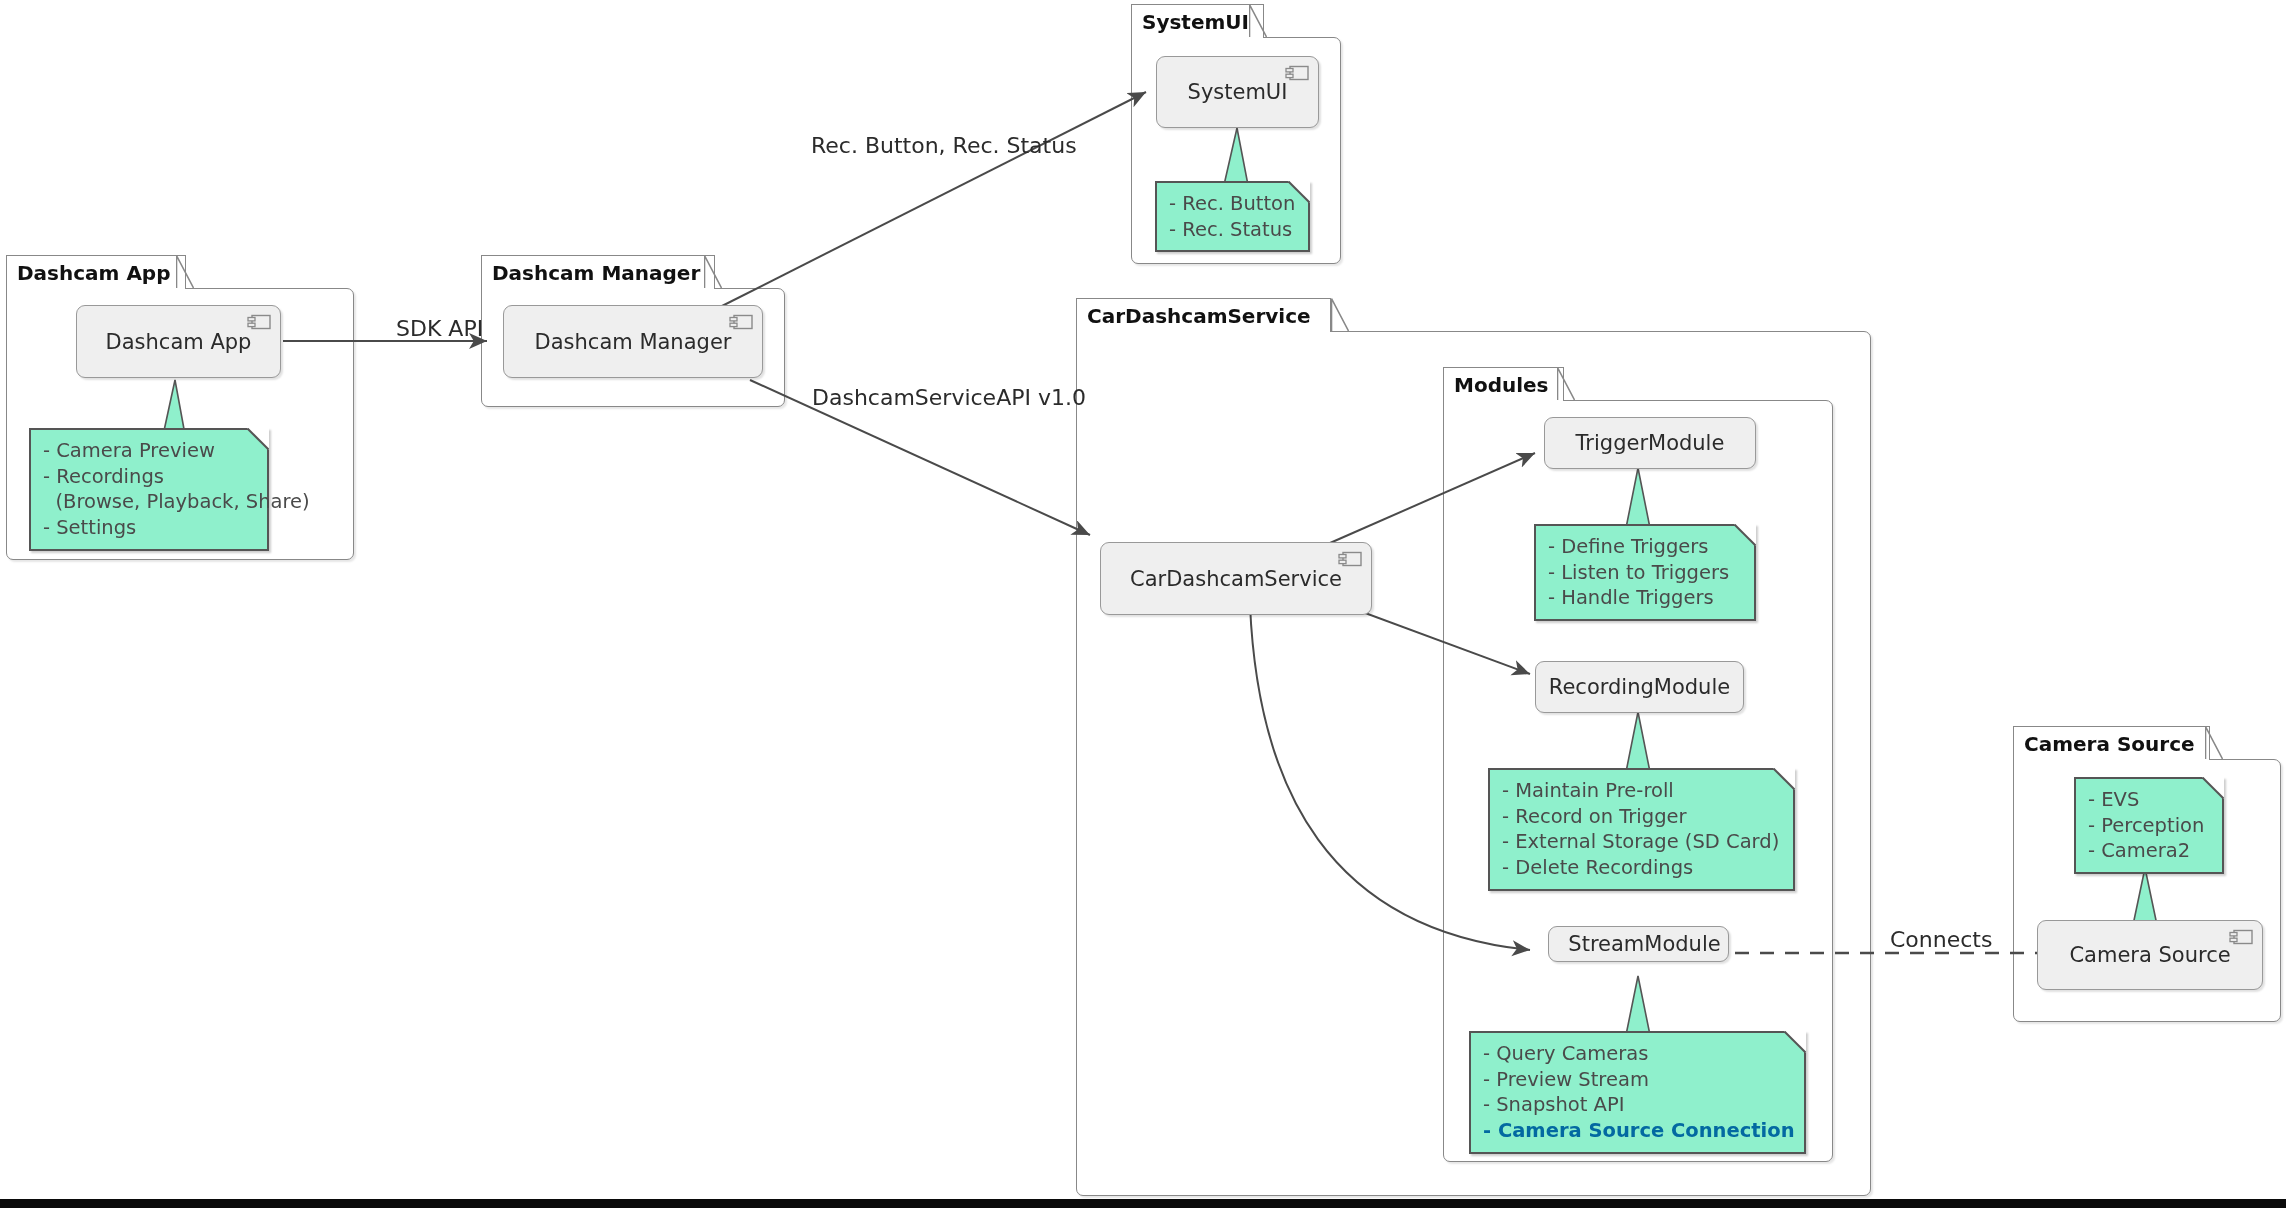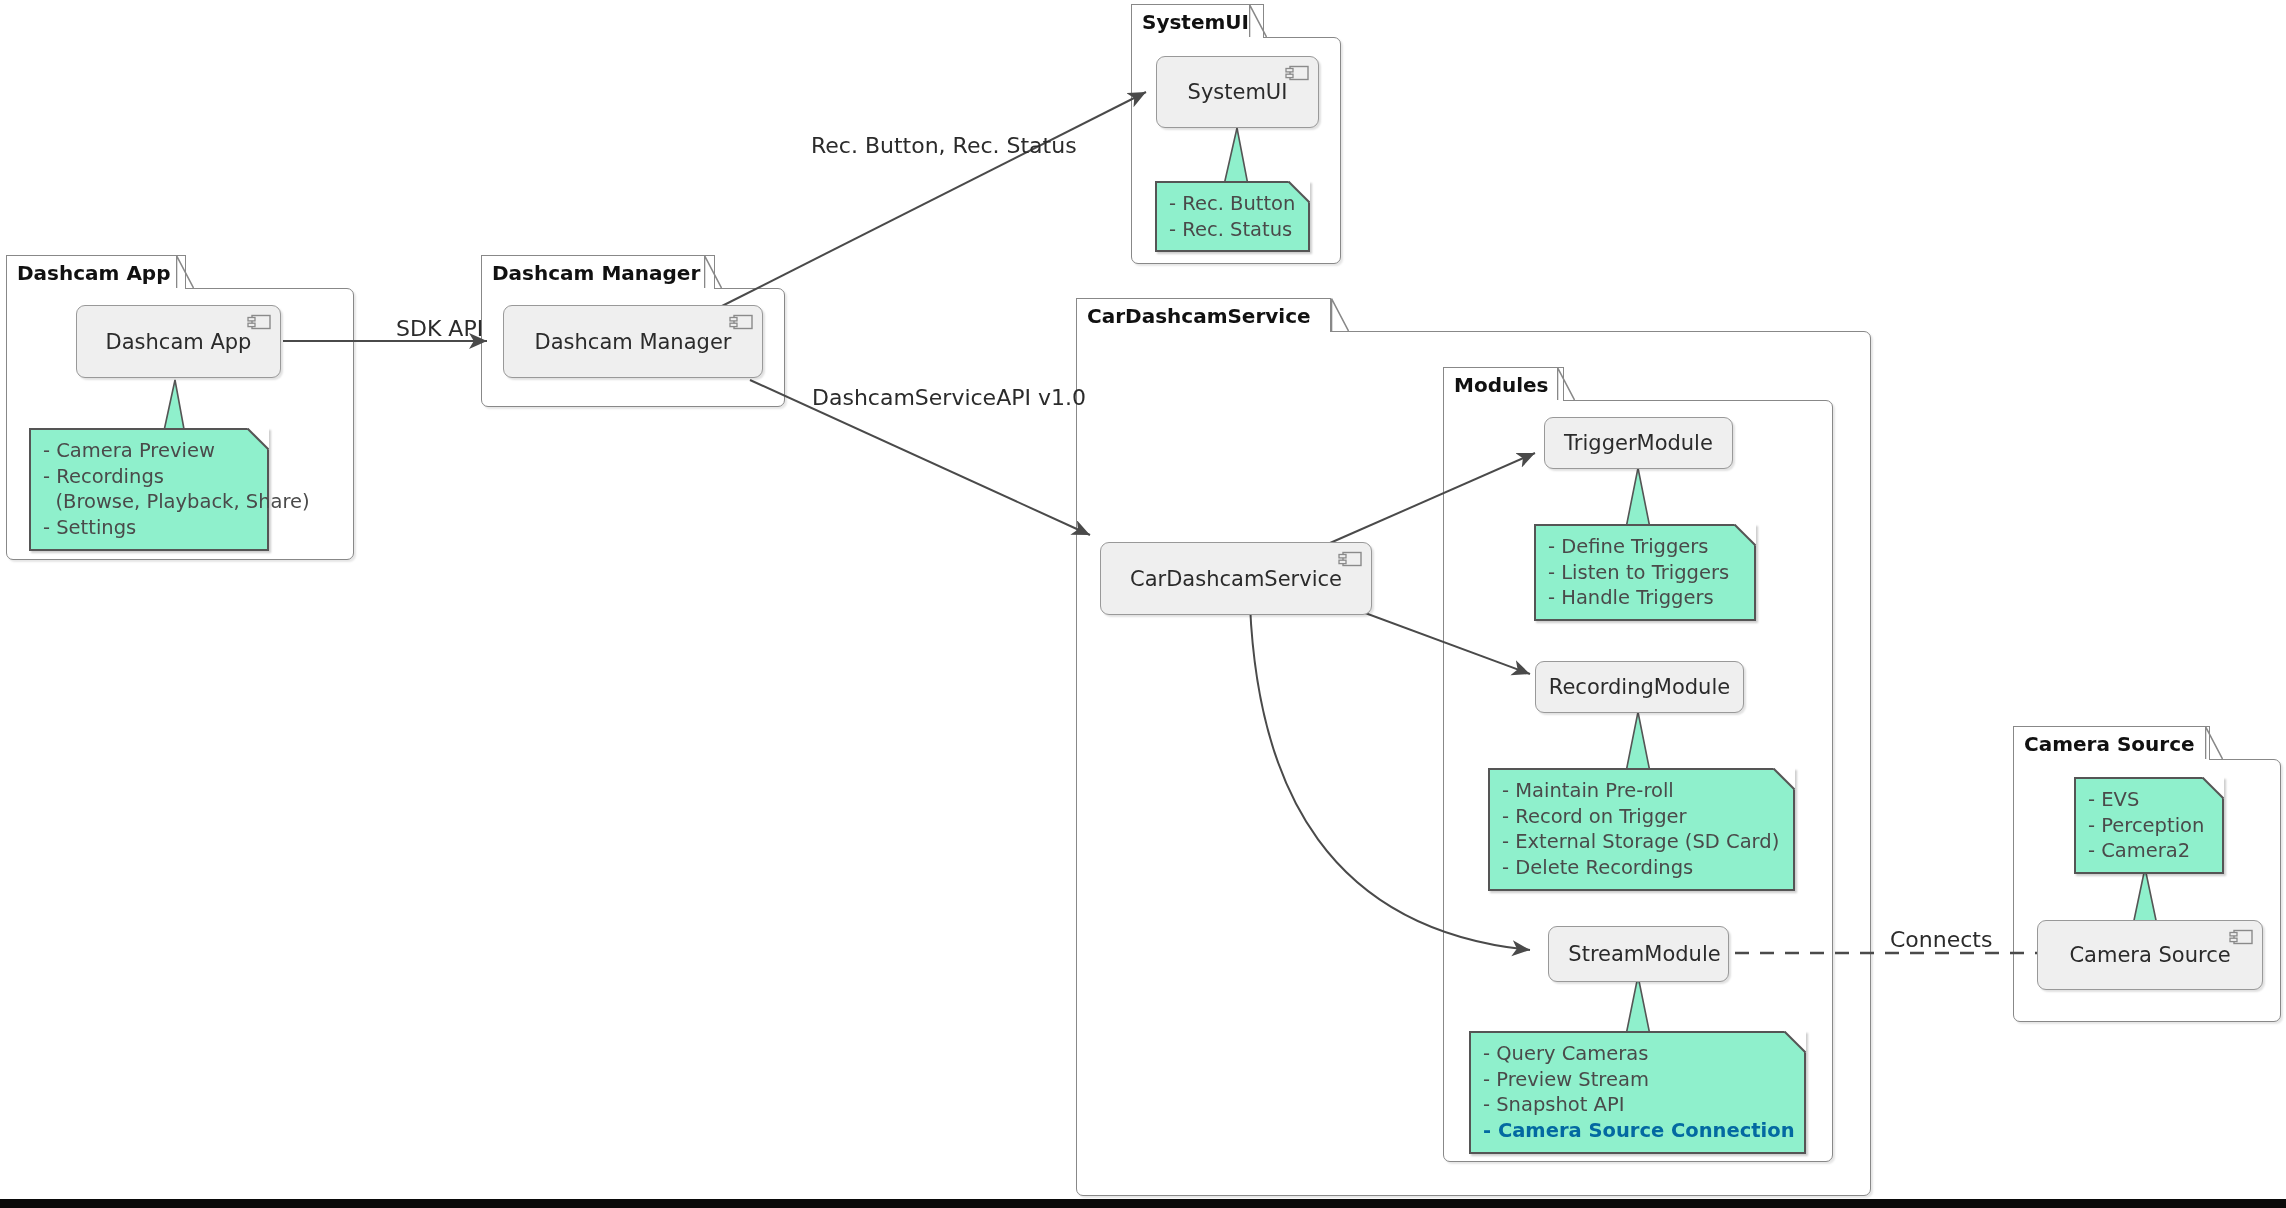--- a/index.html
+++ b/index.html
@@ -278,21 +278,21 @@
   <div class="pkg" style="left:1443px; top:367px; width:342px; height:795px;">
     <div class="pkg-tab" style="min-width:114px;">
       <span>Modules</span>
     </div>
     <svg class="pkg-tab-slant" style="left:114px;" viewBox="0 0 18 34" xmlns="http://www.w3.org/2000/svg">
       <path d="M0.5,0.5 L17.5,33 M0.5,0.5 L0.5,33" stroke="#888888" stroke-width="1.6" fill="none"></path>
     </svg>
     <div class="pkg-body" style="top:33px; width:390px; height:762px; border-top-left-radius:0;"></div>
   </div>
 
-  <div class="component" style="left:1544px; top:417px; width:189px; height:52px;">
+  <div class="component" style="left:1544px; top:417px; width:212px; height:52px;">
     <span>TriggerModule</span>
   </div>
   <div class="note" style="left:1534px; top:524px; width:222px;">
     <svg class="fold" viewBox="0 0 22 22" xmlns="http://www.w3.org/2000/svg">
       <path d="M0,0 L22,22 L22,0 z" fill="#ffffff"></path>
       <path d="M0.5,0.5 L21.5,21.5" stroke="#555555" stroke-width="2" fill="none"></path>
     </svg>
     <span class="note-line">- Define Triggers</span>
     <span class="note-line">- Listen to Triggers</span>
     <span class="note-line">- Handle Triggers</span>
@@ -305,21 +305,21 @@
     <svg class="fold" viewBox="0 0 22 22" xmlns="http://www.w3.org/2000/svg">
       <path d="M0,0 L22,22 L22,0 z" fill="#ffffff"></path>
       <path d="M0.5,0.5 L21.5,21.5" stroke="#555555" stroke-width="2" fill="none"></path>
     </svg>
     <span class="note-line">- Maintain Pre-roll</span>
     <span class="note-line">- Record on Trigger</span>
     <span class="note-line">- External Storage (SD Card)</span>
     <span class="note-line">- Delete Recordings</span>
   </div>
 
-  <div class="component" style="left:1548px; top:926px; width:181px; height:56px;padding-left:12px;">
+  <div class="component" style="left:1548px; top:926px; width:181px; height:36px;padding-left:12px;">
     <span>StreamModule</span>
   </div>
   <div class="note" style="left:1469px; top:1031px; width:337px;">
     <svg class="fold" viewBox="0 0 22 22" xmlns="http://www.w3.org/2000/svg">
       <path d="M0,0 L22,22 L22,0 z" fill="#ffffff"></path>
       <path d="M0.5,0.5 L21.5,21.5" stroke="#555555" stroke-width="2" fill="none"></path>
     </svg>
     <span class="note-line">- Query Cameras</span>
     <span class="note-line">- Preview Stream</span>
     <span class="note-line">- Snapshot API</span>

